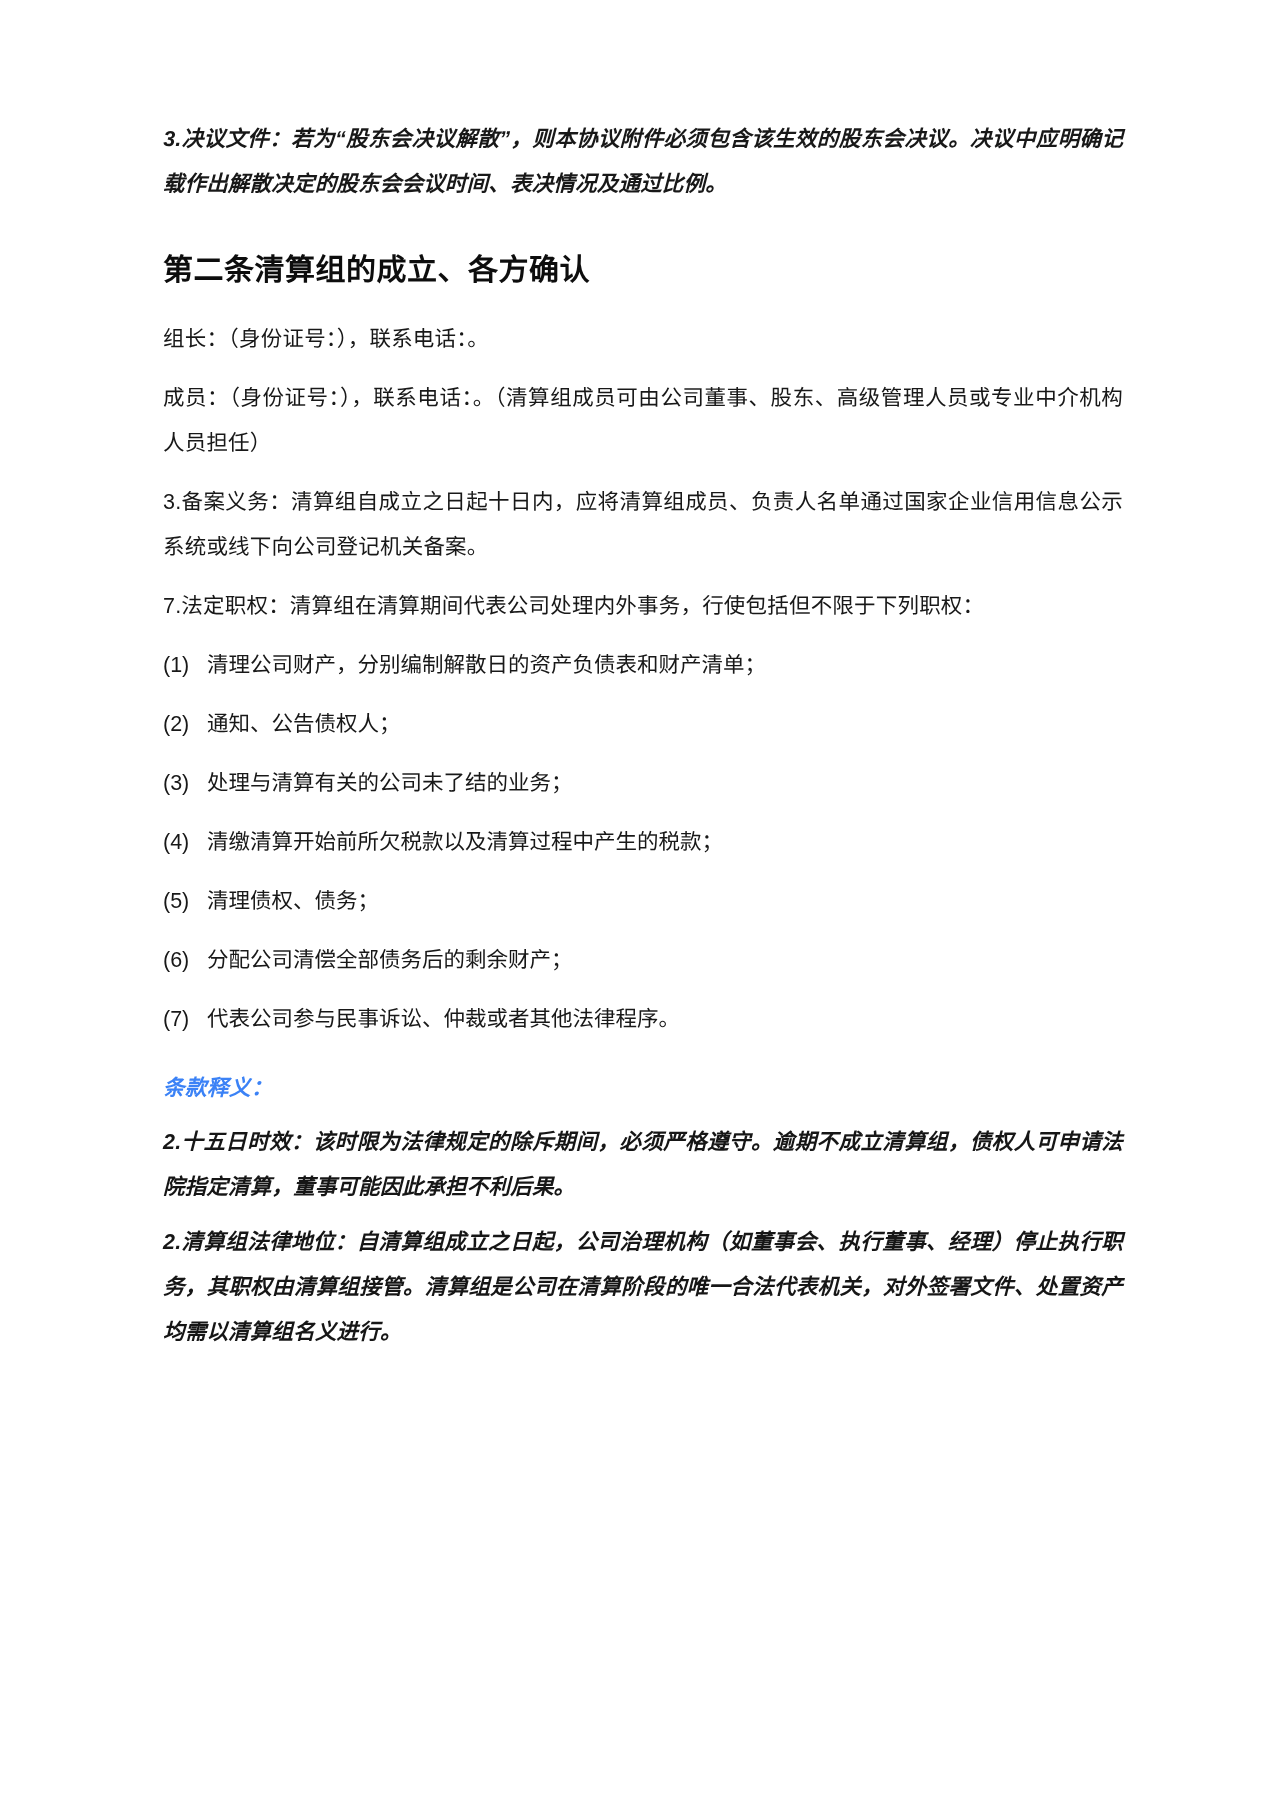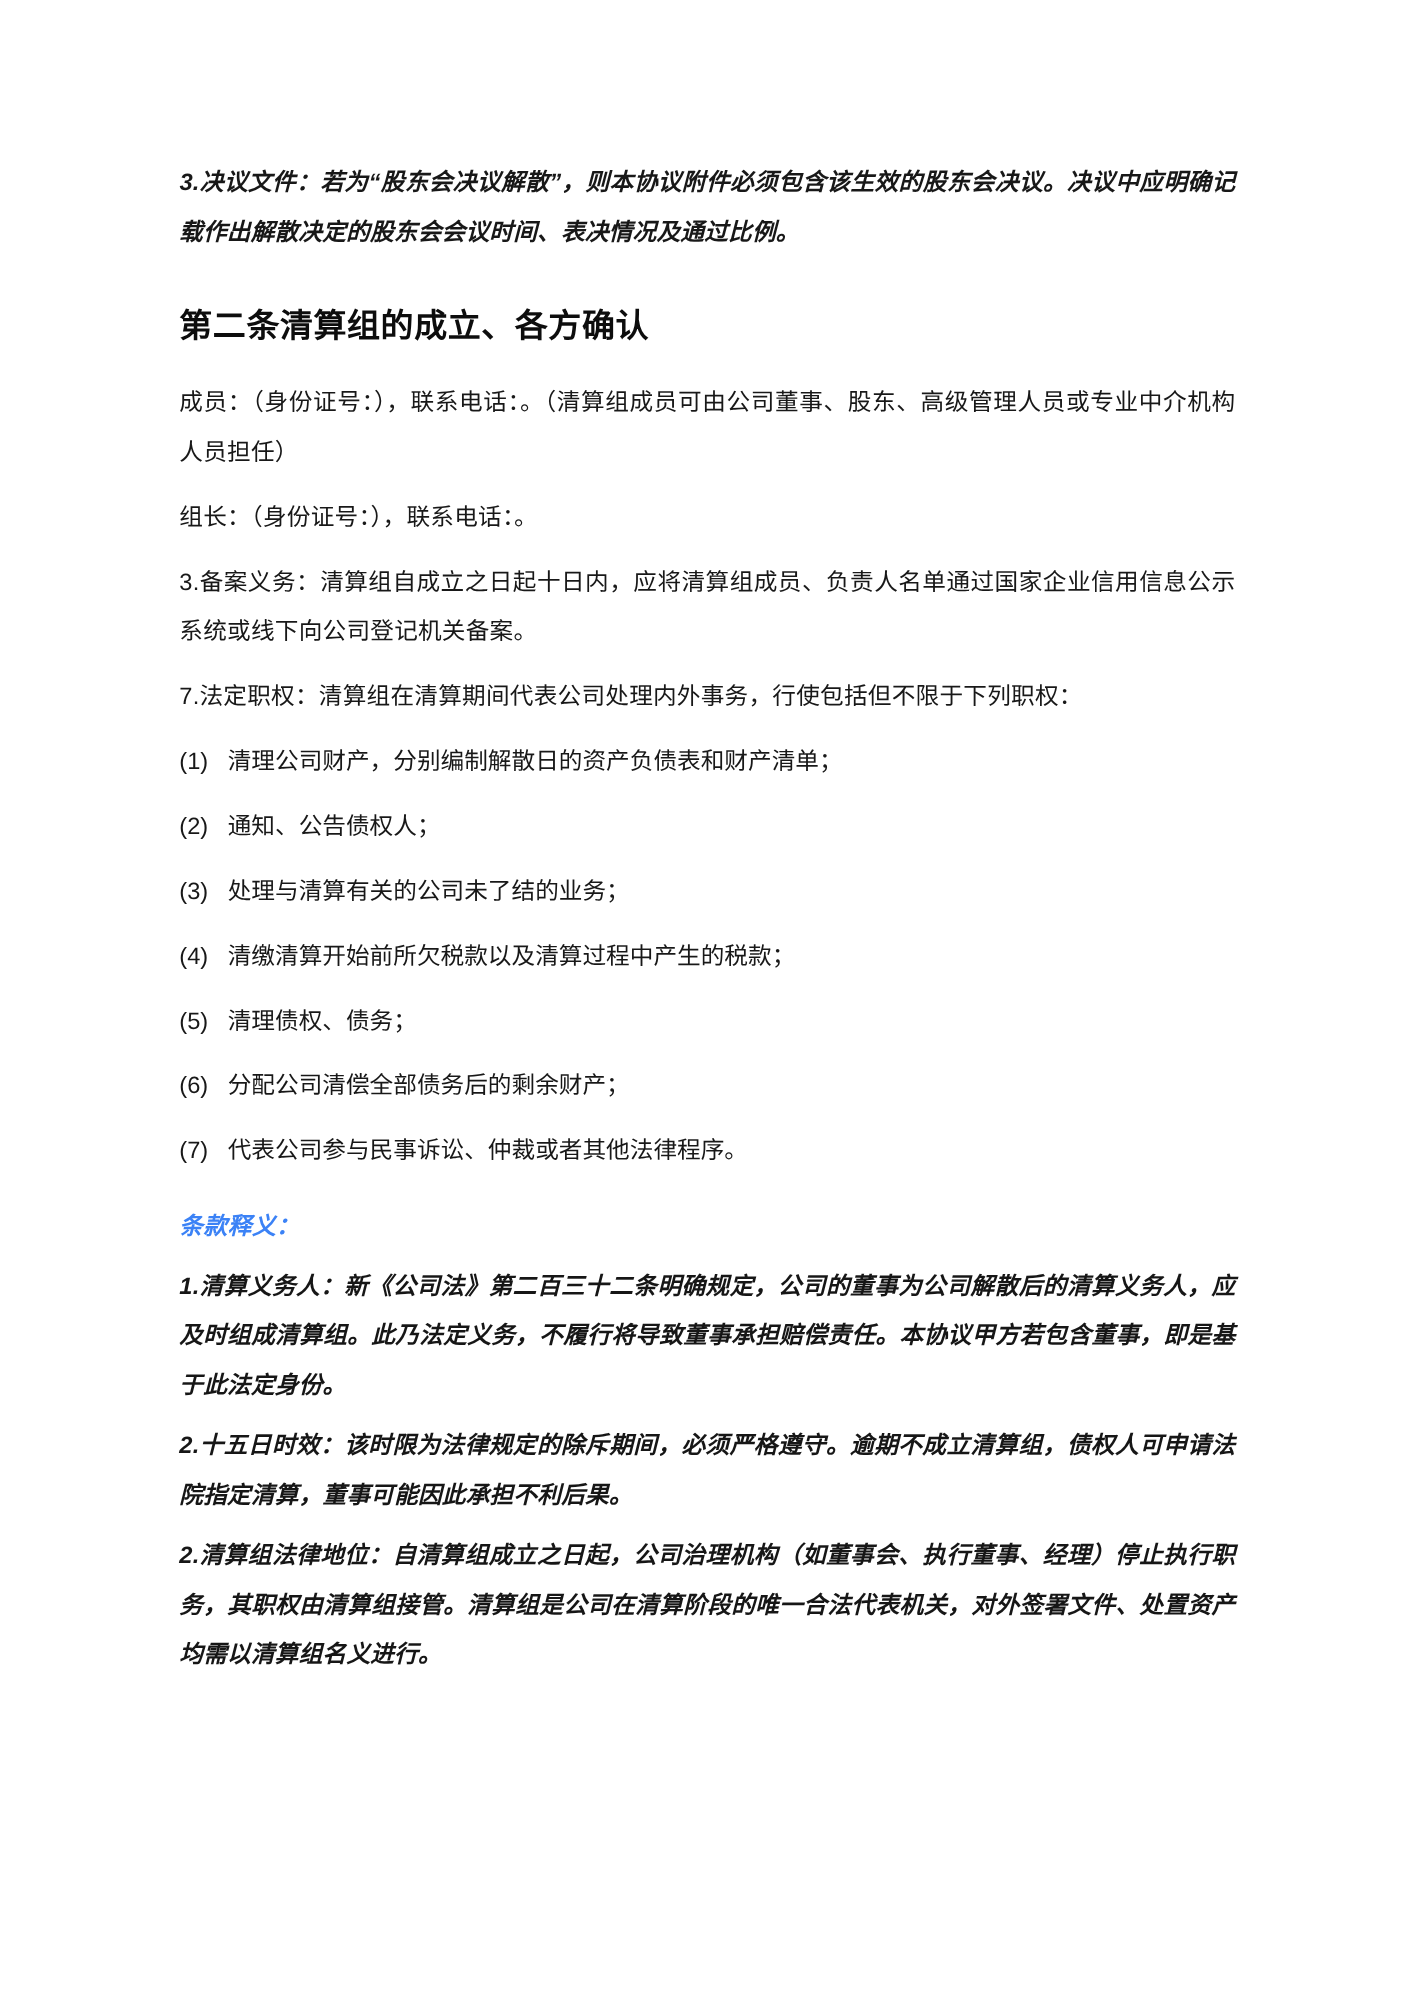--- a/index.html
+++ b/index.html
@@ -18,21 +18,21 @@
     width: 1280px;
     height: 1811px;
     margin: 0 auto;
     background: #ffffff;
     box-sizing: border-box;
     overflow: hidden;
   }
   .content {
     position: absolute;
     left: 163px;
-    top: 144px;
+    top: 117px;
     width: 960px;
   }
 
   
   .p {
     margin: 0;
     font-size: 21.5px;
     line-height: 45px;
     letter-spacing: 0.2px;
     text-align: justify;
@@ -128,23 +128,23 @@
   <div class="content">
 
     <p class="p italic block-top">3.决议文件：若为“股东会决议解散”，则本协议附件必须包含该生效的股东会决议。决议中应明确记载作出解散决定的股东会会议时间、表决情况及通过比例。</p>
 
     <div class="heading-wrap">
       <h2 class="heading">第二条清算组的成立、各方确认</h2>
     </div>
 
 
 
+    <p class="p row">组长：（身份证号：），联系电话：。</p>
+
     <p class="p row">成员：（身份证号：），联系电话：。（清算组成员可由公司董事、股东、高级管理人员或专业中介机构人员担任）</p>
-
-    <p class="p row">组长：（身份证号：），联系电话：。</p>
 
     <p class="p row">3.备案义务：清算组自成立之日起十日内，应将清算组成员、负责人名单通过国家企业信用信息公示系统或线下向公司登记机关备案。</p>
 
     <p class="p row">7.法定职权：清算组在清算期间代表公司处理内外事务，行使包括但不限于下列职权：</p>
 
     <div class="powers-list">
       <div class="list-item">
         <span class="list-marker">(1)</span>
         <span class="list-text">清理公司财产，分别编制解散日的资产负债表和财产清单；</span>
       </div>
@@ -169,18 +169,17 @@
         <span class="list-text">分配公司清偿全部债务后的剩余财产；</span>
       </div>
       <div class="list-item">
         <span class="list-marker">(7)</span>
         <span class="list-text">代表公司参与民事诉讼、仲裁或者其他法律程序。</span>
       </div>
     </div>
 
     <div class="gloss-title">条款释义：</div>
 
-    <p class="gloss-p">1.清算义务人：新《公司法》第二百三十二条明确规定，公司的董事为公司解散后的清算义务人，应及时组成清算组。此乃法定义务，不履行将导致董事承担赔偿责任。本协议甲方若包含董事，即是基于此法定身份。</p>
     <p class="gloss-p">2.十五日时效：该时限为法律规定的除斥期间，必须严格遵守。逾期不成立清算组，债权人可申请法院指定清算，董事可能因此承担不利后果。</p>
     <p class="gloss-p">2.清算组法律地位：自清算组成立之日起，公司治理机构（如董事会、执行董事、经理）停止执行职务，其职权由清算组接管。清算组是公司在清算阶段的唯一合法代表机关，对外签署文件、处置资产均需以清算组名义进行。</p>
 
   </div>
 </div>
 
 </body></html>

